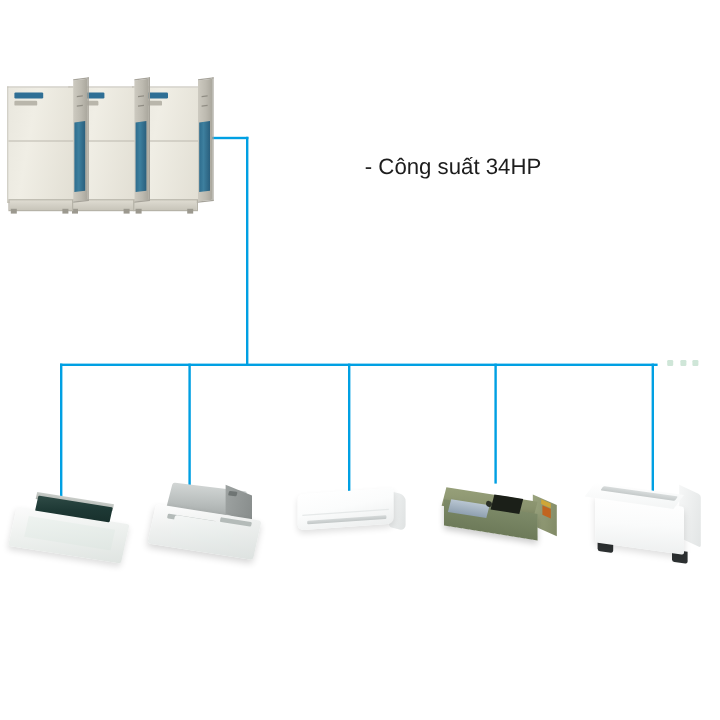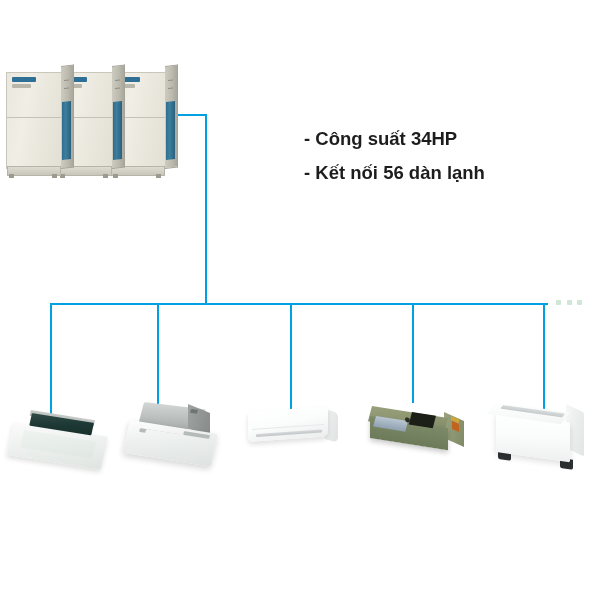--- a/index.html
+++ b/index.html
@@ -33,21 +33,21 @@
     color: #121212;
     letter-spacing: 0.3px;
     line-height: 1.2;
     white-space: nowrap;
   }
   .spec-list {
     margin-top: 30px;
   }
   .spec-line {
     font-size: 18.5px;
-    font-weight: 700;
+    font-weight: 400;
     color: #1d1d1d;
     line-height: 1.0;
     margin-bottom: 15px;
     padding-left: 8px;
     white-space: nowrap;
   }
 
   
   .pipe {
     position: absolute;
@@ -471,21 +471,20 @@
       <div class="odu-sublabel"></div>
       <div class="odu-base"></div>
       <div class="odu-foot odu-foot-l"></div>
       <div class="odu-foot odu-foot-r"></div>
     </div>
   </div>
 
   <div class="spec-block">
     <div class="spec-list">
       <div class="spec-line">- Công suất 34HP</div>
-      <div class="spec-line">- Kết nối 56 dàn lạnh</div>
     </div>
   </div>
 
   <div class="pipe pipe-h" style="left:172px; top:114px; width:35px;"></div>
 
   <div class="pipe pipe-v" style="left:205px; top:114px; height:191px;"></div>
 
   <div class="pipe pipe-h" style="left:50px; top:303px; width:498px;"></div>
 
   <div class="pipe pipe-v" style="left:50px;  top:303px; height:112px;"></div>

